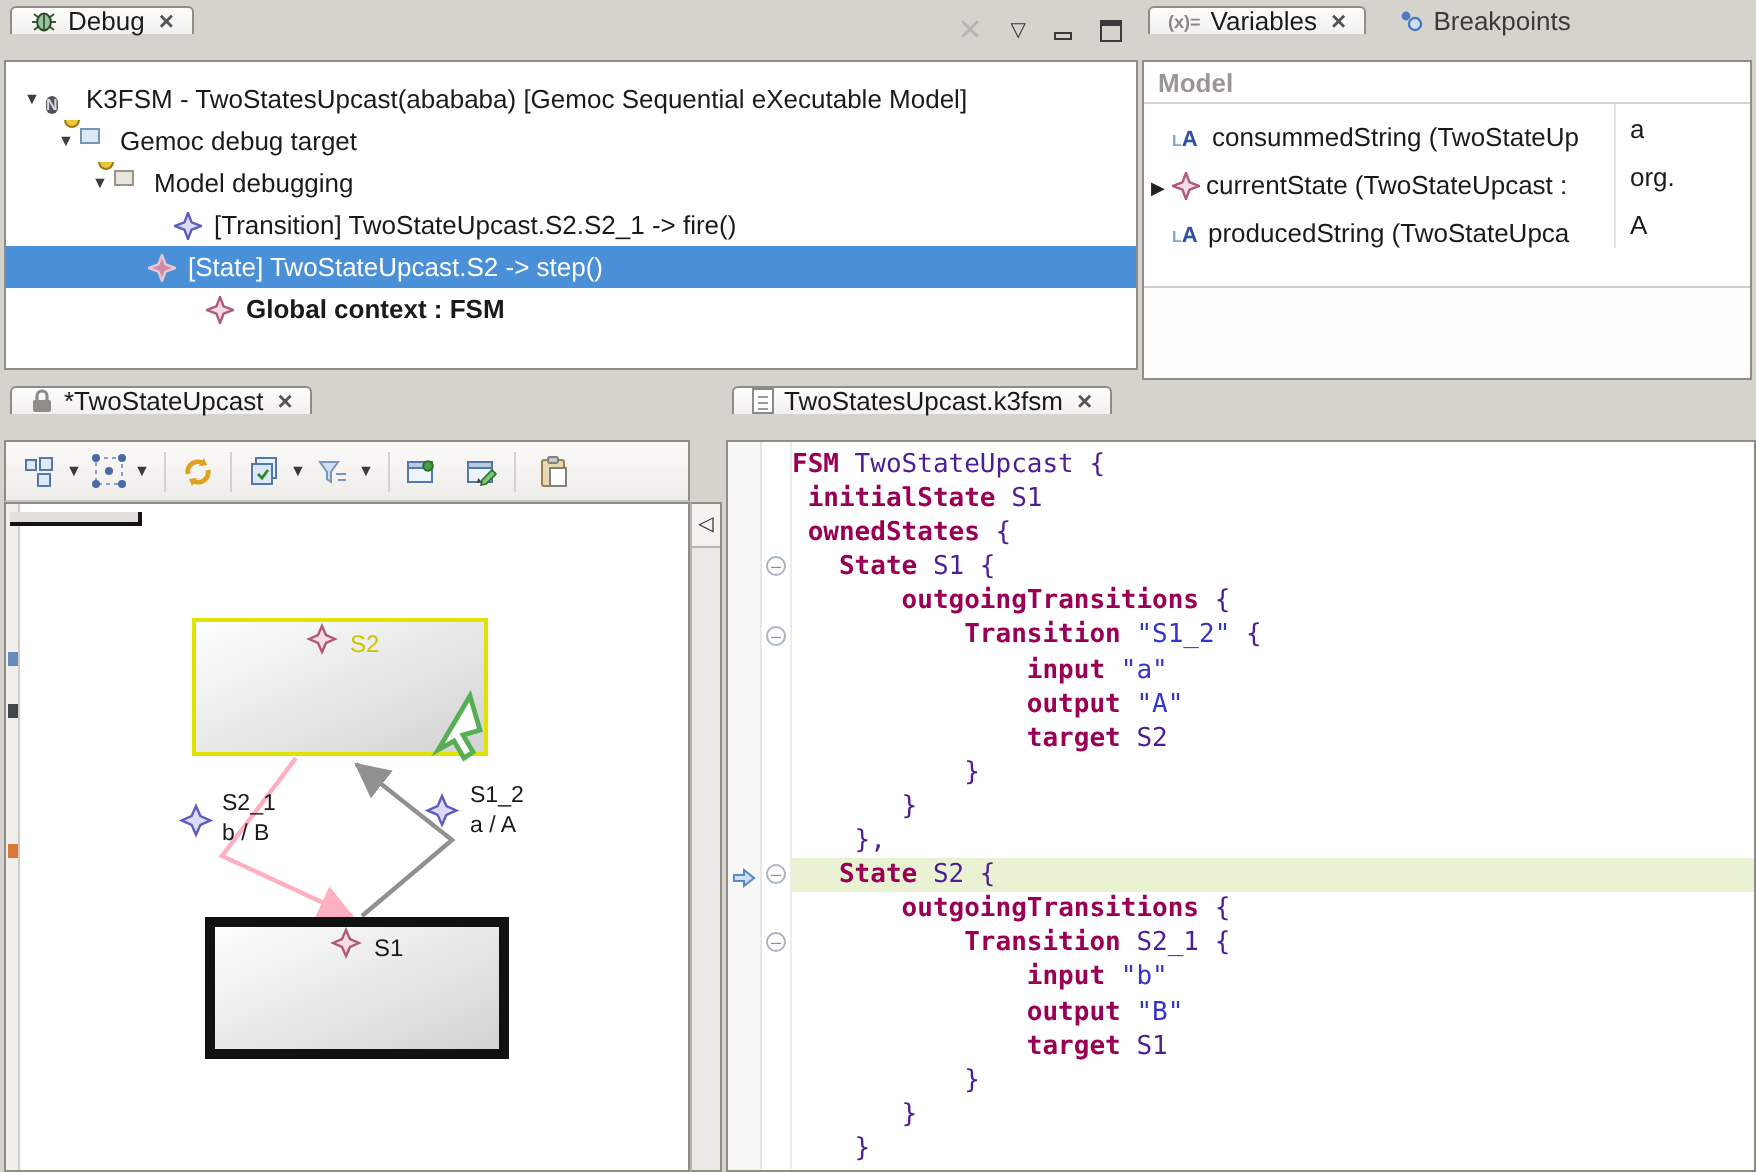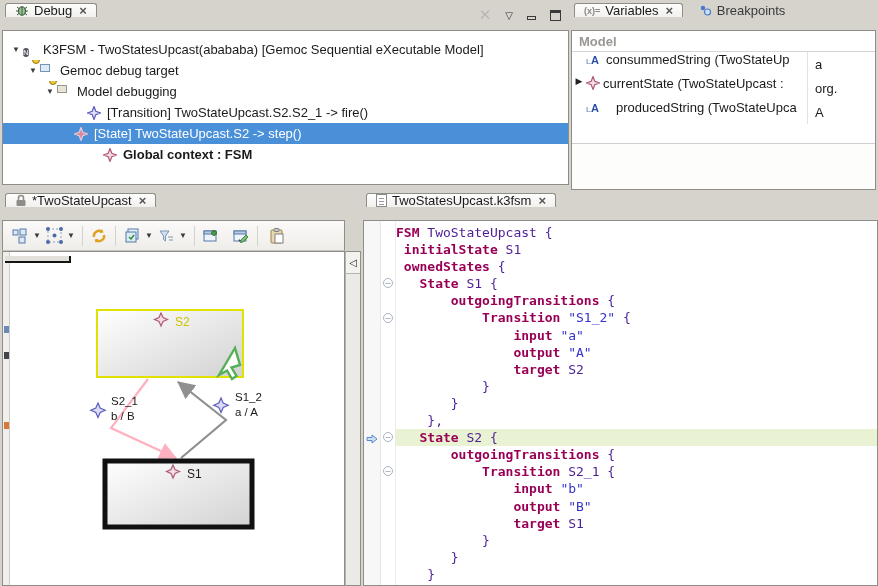--- a/index.html
+++ b/index.html
@@ -35,21 +35,21 @@
     color:#dcdce4; font-size:8px; font-weight:bold; text-align:center; line-height:13px;
   }
   .boxgear { position:relative; width:15px; height:14px; }
   .boxgear .bx { position:absolute; left:0; top:0; width:10px; height:8px; background:#dce9f7; border:1px solid #7694b8; }
   .boxgear.gray .bx { background:#e8e4da; border-color:#9a9488; }
   .boxgear .gr { position:absolute; right:0; bottom:0; width:8px; height:8px; border-radius:50%; background:#ecc53a; border:1px solid #9a7a14; }
   
   .vhead { display:flex; height:21px; align-items:center; border-bottom:1px solid #d8d6d2; color:#9a9793; font-weight:bold; }
   .vcol-name { padding-left:10px; width:236px; flex:none; }
   .vrow { display:flex; align-items:center; height:24px; }
-  .vcell-name { width:236px; flex:none; display:flex; align-items:flex-start; overflow:hidden; white-space:nowrap; border-right:1px solid #e4e2de; height:100%; }
+  .vcell-name { width:236px; flex:none; display:flex; align-items:flex-end; overflow:hidden; white-space:nowrap; border-right:1px solid #e4e2de; height:100%; }
   .vcell-val { padding-left:7px; overflow:hidden; white-space:nowrap; }
   .vexp { width:14px; flex:none; text-align:center; font-size:9px; color:#222; }
   .stricon { width:18px; flex:none; font-weight:bold; }
   .stricon .l1 { font-size:8px; color:#8aa4c8; }
   .stricon .l2 { font-size:11px; color:#2d4fa8; }
   
   .icon-btn { display:inline-flex; align-items:center; justify-content:center; width:22px; height:22px; }
   .ddown { font-size:8px; color:#3a3a3a; width:12px; text-align:center; }
   .tsep { width:1px; height:20px; background:#d4d2ce; margin:0 5px; }
   
@@ -186,21 +186,21 @@
                 <path d="M7 0.5 L8.8 5.2 L13.5 7 L8.8 8.8 L7 13.5 L5.2 8.8 L0.5 7 L5.2 5.2 Z" fill="#f4dce4" stroke="#b05878" stroke-width="1.2"></path>
               </svg></span>
             <span style="margin-left: 2px;">currentState (TwoStateUpcast :</span>
           </span>
           <span class="vcell-val">org.</span>
         </div>
         <div class="vrow">
           <span class="vcell-name">
             <span class="vexp"></span>
             <span class="stricon"><span class="l1">L</span><span class="l2">A</span></span>
-            <span style="margin-left: 12px;">producedString (TwoStateUpca</span>
+            <span style="margin-left: 0;">producedString (TwoStateUpca</span>
           </span>
           <span class="vcell-val">A</span>
         </div>
       </div>
     <div style="position:absolute; left:0; right:0; bottom:0; height:46px; border-top:1px solid #d0cec9; background:#fdfdfc;"></div>
   </div>
 </div>
 
 <div class="panel" style="left:2px; top:192px; width:359px; height:394px;">
   <div class="tabbar">

